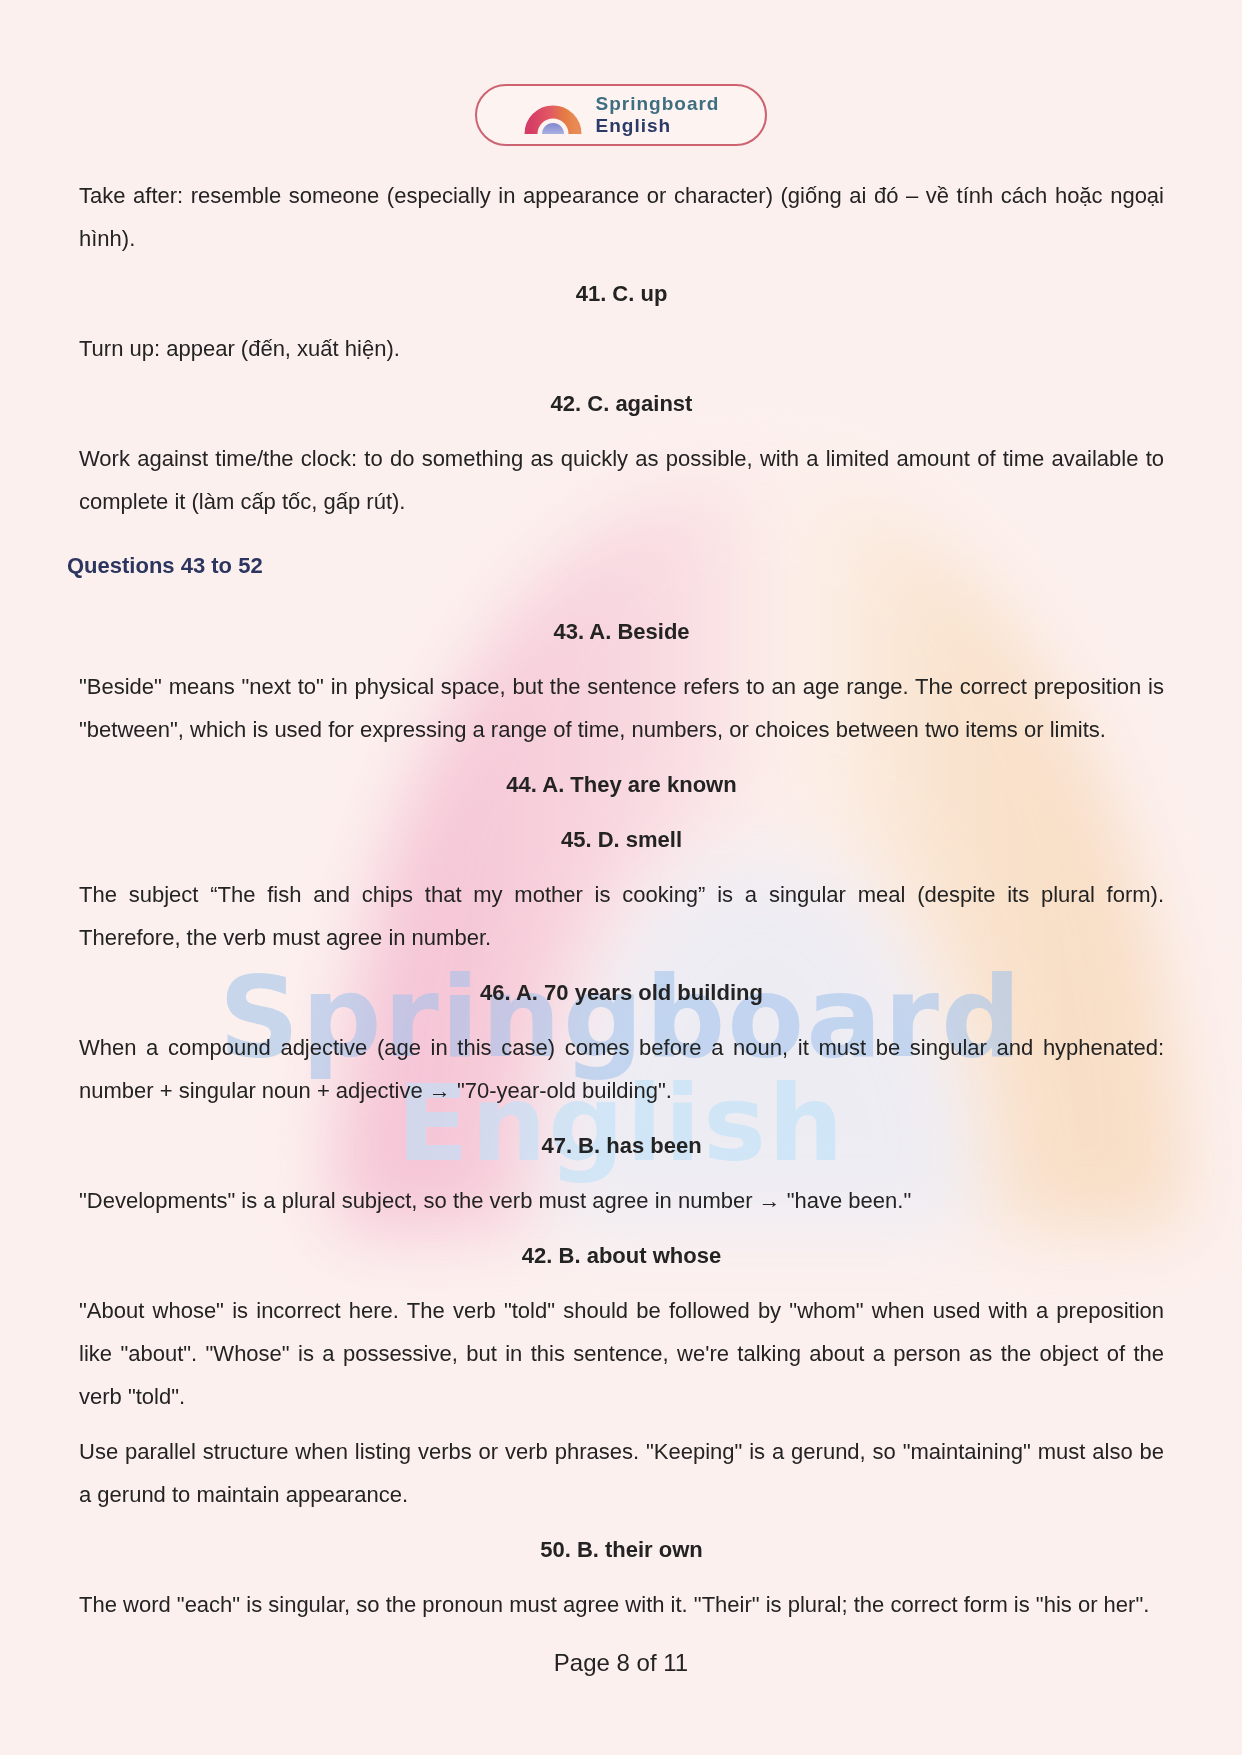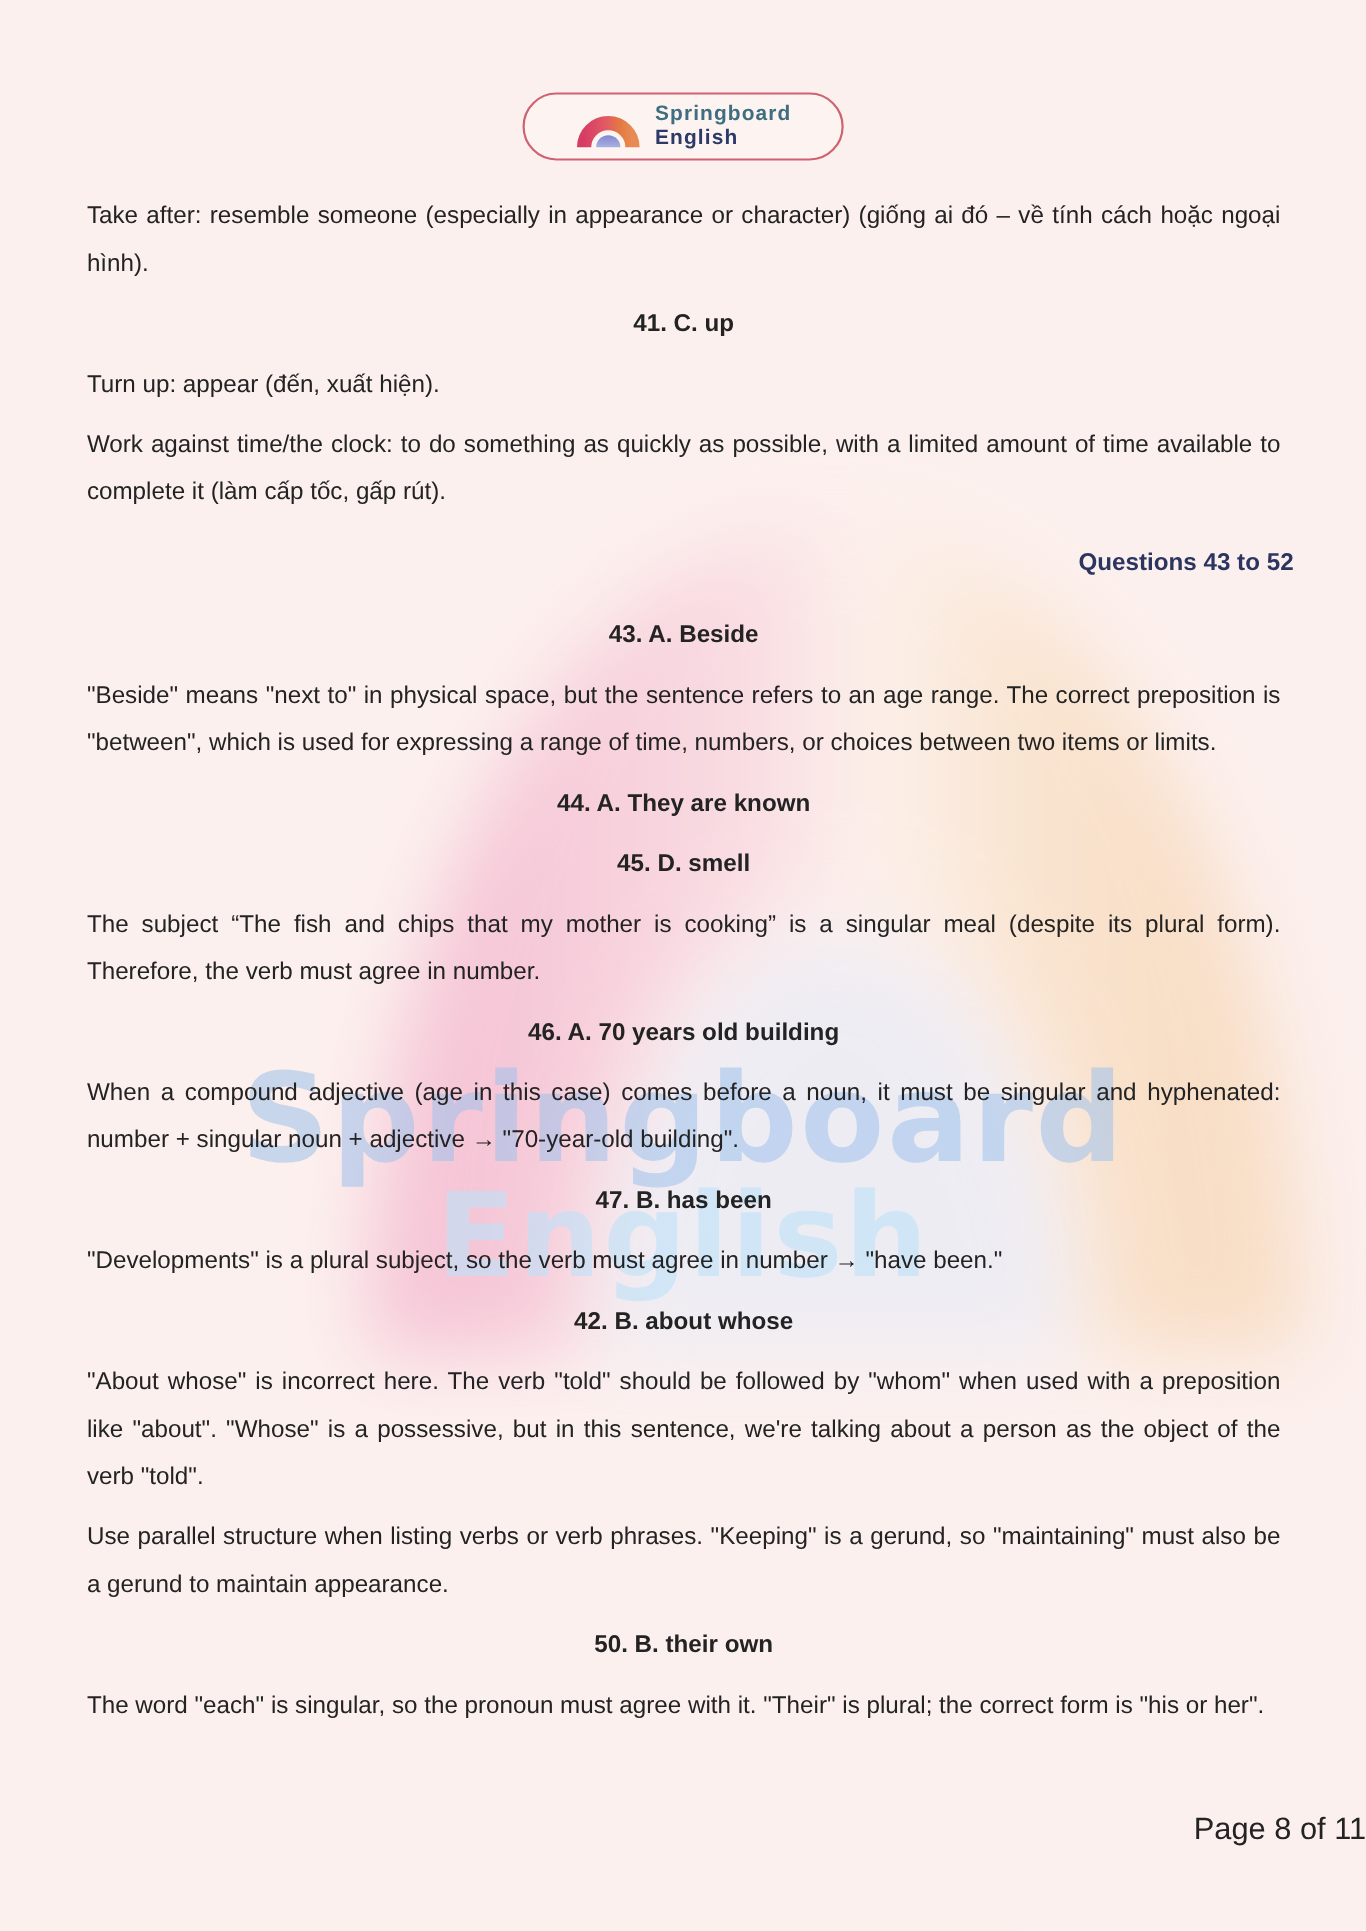--- a/index.html
+++ b/index.html
@@ -47,27 +47,27 @@
   
   .content{
     position:absolute;left:67px;top:162px;width:1109px;z-index:1;
   }
   .content p{
     margin:12px;font-size:22px;line-height:43px;color:#232323;
     text-align:justify;
   }
   .content .answer{font-weight:bold;text-align:center;}
   .content .section-heading{
-    color:#2b3560;font-weight:bold;text-align:right;
+    color:#2b3560;font-weight:bold;text-align:left;
     margin:21px 0 23px 0;
   }
 
   .footer{
     position:absolute;top:1641px;left:0;width:1242px;
-    text-align:right;font-size:28px;line-height:43px;color:#232323;z-index:1;
+    text-align:center;font-size:24px;line-height:43px;color:#232323;z-index:1;
   }
 </style>
 </head>
 <body>
 
 <div class="page">
 
   <svg class="bg-arch" viewBox="0 0 86 44" preserveAspectRatio="none">
     <defs>
       <linearGradient id="bgGrad" x1="0" y1="0" x2="1" y2="0">
@@ -107,20 +107,21 @@
     <span class="logo-text">
       <span class="l1">Springboard</span>
       <span class="l2">English</span>
     </span>
   </div>
 
   <div class="content">
     <p>Take after: resemble someone (especially in appearance or character) (giống ai đó – về tính cách hoặc ngoại hình).</p>
     <p class="answer">41. C. up</p>
     <p>Turn up: appear (đến, xuất hiện).</p>
+    <p class="answer">42. C. against</p>
     <p>Work against time/the clock: to do something as quickly as possible, with a limited amount of time available to complete it (làm cấp tốc, gấp rút).</p>
 
     <p class="section-heading">Questions 43 to 52</p>
 
     <p class="answer">43. A. Beside</p>
     <p>"Beside" means "next to" in physical space, but the sentence refers to an age range. The correct preposition is "between", which is used for expressing a range of time, numbers, or choices between two items or limits.</p>
 
     <p class="answer">44. A. They are known</p>
 
     <p class="answer">45. D. smell</p>

